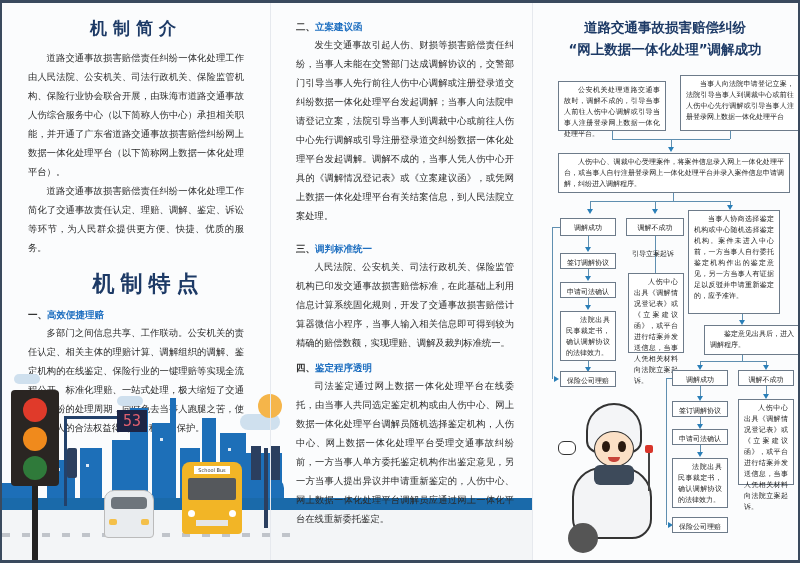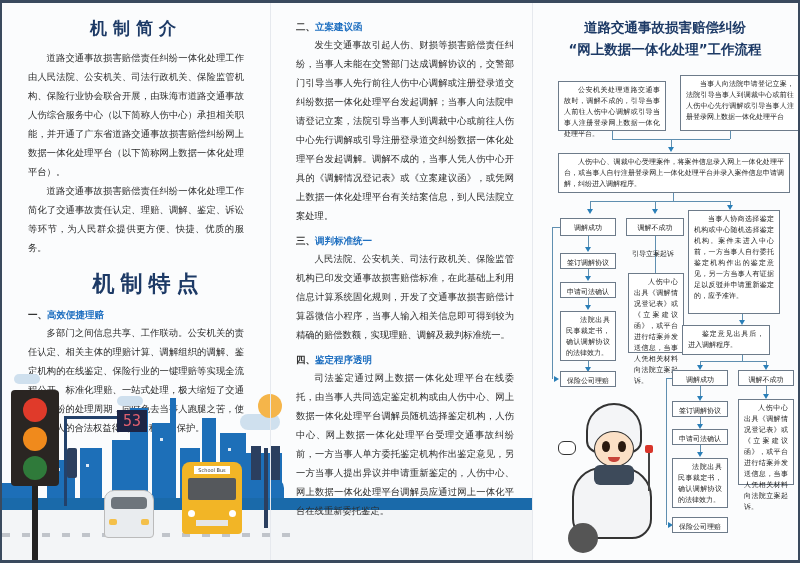--- a/index.html
+++ b/index.html
@@ -105,35 +105,35 @@
     <div style="position:absolute;left:268px;top:78px;width:10px;height:34px;background:#2b3f5f"></div>
   </div>
 
   <div class="fold" style="left:268px"></div>
 
   <div class="panel p2" style="padding:12px 18px 0 26px;">
     <div>
       <div class="sec"><span class="n">二、</span><span>立案建议函</span></div>
       <p class="para" style="line-height:19px">发生交通事故引起人伤、财损等损害赔偿责任纠纷，当事人未能在交警部门达成调解协议的，交警部门引导当事人先行前往人伤中心调解或注册登录道交纠纷数据一体化处理平台发起调解；当事人向法院申请登记立案，法院引导当事人到调裁中心或前往人伤中心先行调解或引导注册登录道交纠纷数据一体化处理平台发起调解。调解不成的，当事人凭人伤中心开具的《调解情况登记表》或《立案建议函》，或凭网上数据一体化处理平台有关结案信息，到人民法院立案处理。</p>
     </div>
-    <div style="margin-top:8px">
+    <div style="margin-top:16px">
       <div class="sec"><span class="n">三、</span><span>调判标准统一</span></div>
       <p class="para">人民法院、公安机关、司法行政机关、保险监管机构已印发交通事故损害赔偿标准，在此基础上利用信息计算系统固化规则，开发了交通事故损害赔偿计算器微信小程序，当事人输入相关信息即可得到较为精确的赔偿数额，实现理赔、调解及裁判标准统一。</p>
     </div>
     <div style="margin-top:8px">
       <div class="sec"><span class="n">四、</span><span>鉴定程序透明</span></div>
       <p class="para">司法鉴定通过网上数据一体化处理平台在线委托，由当事人共同选定鉴定机构或由人伤中心、网上数据一体化处理平台调解员随机选择鉴定机构，人伤中心、网上数据一体化处理平台受理交通事故纠纷前，一方当事人单方委托鉴定机构作出鉴定意见，另一方当事人提出异议并申请重新鉴定的，人伤中心、网上数据一体化处理平台调解员应通过网上一体化平台在线重新委托鉴定。</p>
     </div>
   </div>
 
   <div class="fold" style="left:530px"></div>
 
   <div class="panel p3">
     <div class="h1" style="font-size:13.5px;letter-spacing:0;margin-top:16px;">道路交通事故损害赔偿纠纷</div>
-    <div class="h1" style="font-size:13.5px;letter-spacing:0;margin-top:4px;">“网上数据一体化处理”工作流程</div>
+    <div class="h1" style="font-size:13.5px;letter-spacing:0;margin-top:4px;">“网上数据一体化处理”调解成功</div>
 
     <div class="fb t" style="left:26px;top:78px;width:108px;height:50px">公安机关处理道路交通事故时，调解不成的，引导当事人前往人伤中心调解或引导当事人注册登录网上数据一体化处理平台。</div>
     <div class="fb t" style="left:148px;top:72px;width:120px;height:56px">当事人向法院申请登记立案，法院引导当事人到调裁中心或前往人伤中心先行调解或引导当事人注册登录网上数据一体化处理平台</div>
     <div class="ln" style="left:80px;top:128px;width:1px;height:8px"></div>
     <div class="ln" style="left:198px;top:128px;width:1px;height:8px"></div>
     <div class="ln" style="left:80px;top:136px;width:118px;height:1px"></div>
     <div class="ln" style="left:139px;top:136px;width:1px;height:10px"></div>
     <div class="ar" style="left:136px;top:144px"></div>
 
     <div class="fb t" style="left:26px;top:150px;width:232px;height:40px">人伤中心、调裁中心受理案件，将案件信息录入网上一体化处理平台，或当事人自行注册登录网上一体化处理平台并录入案件信息申请调解，纠纷进入调解程序。</div>
@@ -166,21 +166,21 @@
     <div class="ar" style="left:53px;top:364px"></div>
     <div class="fb c" style="left:28px;top:368px;width:56px;height:16px">保险公司理赔</div>
 
     <div class="ln" style="left:123px;top:233px;width:1px;height:60px"></div>
     <div class="lbl" style="left:100px;top:246px">引导立案起诉</div>
     <div class="ar" style="left:120px;top:290px"></div>
     <div class="fb t" style="left:96px;top:270px;width:56px;height:80px">人伤中心出具《调解情况登记表》或《立案建议函》，或平台进行结案并发送信息，当事人凭相关材料向法院立案起诉。</div>
 
     <div class="ln" style="left:210px;top:311px;width:1px;height:8px"></div>
     <div class="ar" style="left:207px;top:317px"></div>
-    <div class="fb t" style="left:150px;top:322px;width:88px;height:30px">鉴定意见出具后，进入调解程序。</div>
+    <div class="fb t" style="left:172px;top:322px;width:96px;height:30px">鉴定意见出具后，进入调解程序。</div>
     <div class="ln" style="left:210px;top:352px;width:1px;height:6px"></div>
     <div class="ln" style="left:168px;top:358px;width:66px;height:1px"></div>
     <div class="ln" style="left:168px;top:358px;width:1px;height:6px"></div>
     <div class="ar" style="left:165px;top:362px"></div>
     <div class="ln" style="left:234px;top:358px;width:1px;height:6px"></div>
     <div class="ar" style="left:231px;top:362px"></div>
 
     <div class="fb c" style="left:140px;top:367px;width:56px;height:16px">调解成功</div>
     <div class="fb c" style="left:206px;top:367px;width:56px;height:16px">调解不成功</div>
     <div class="ln" style="left:134px;top:375px;width:6px;height:1px"></div>

